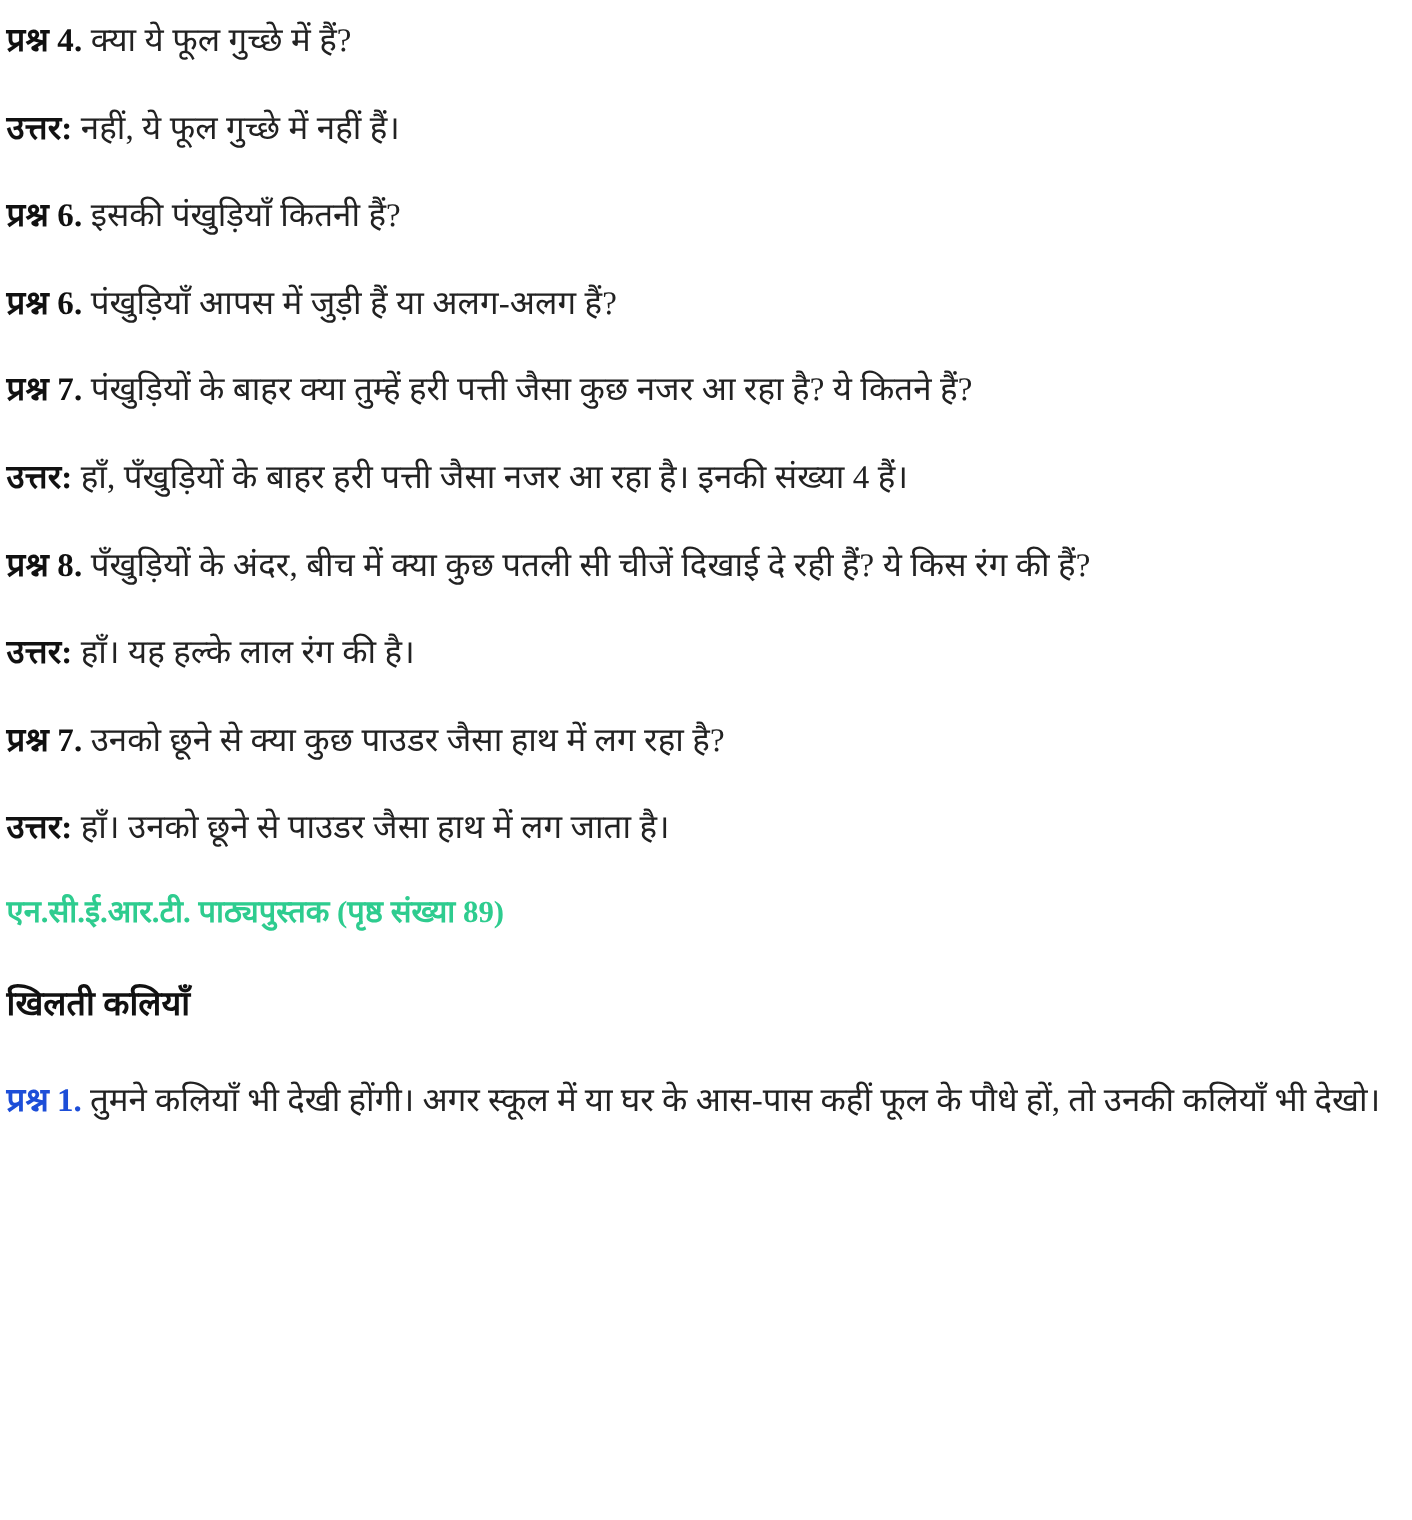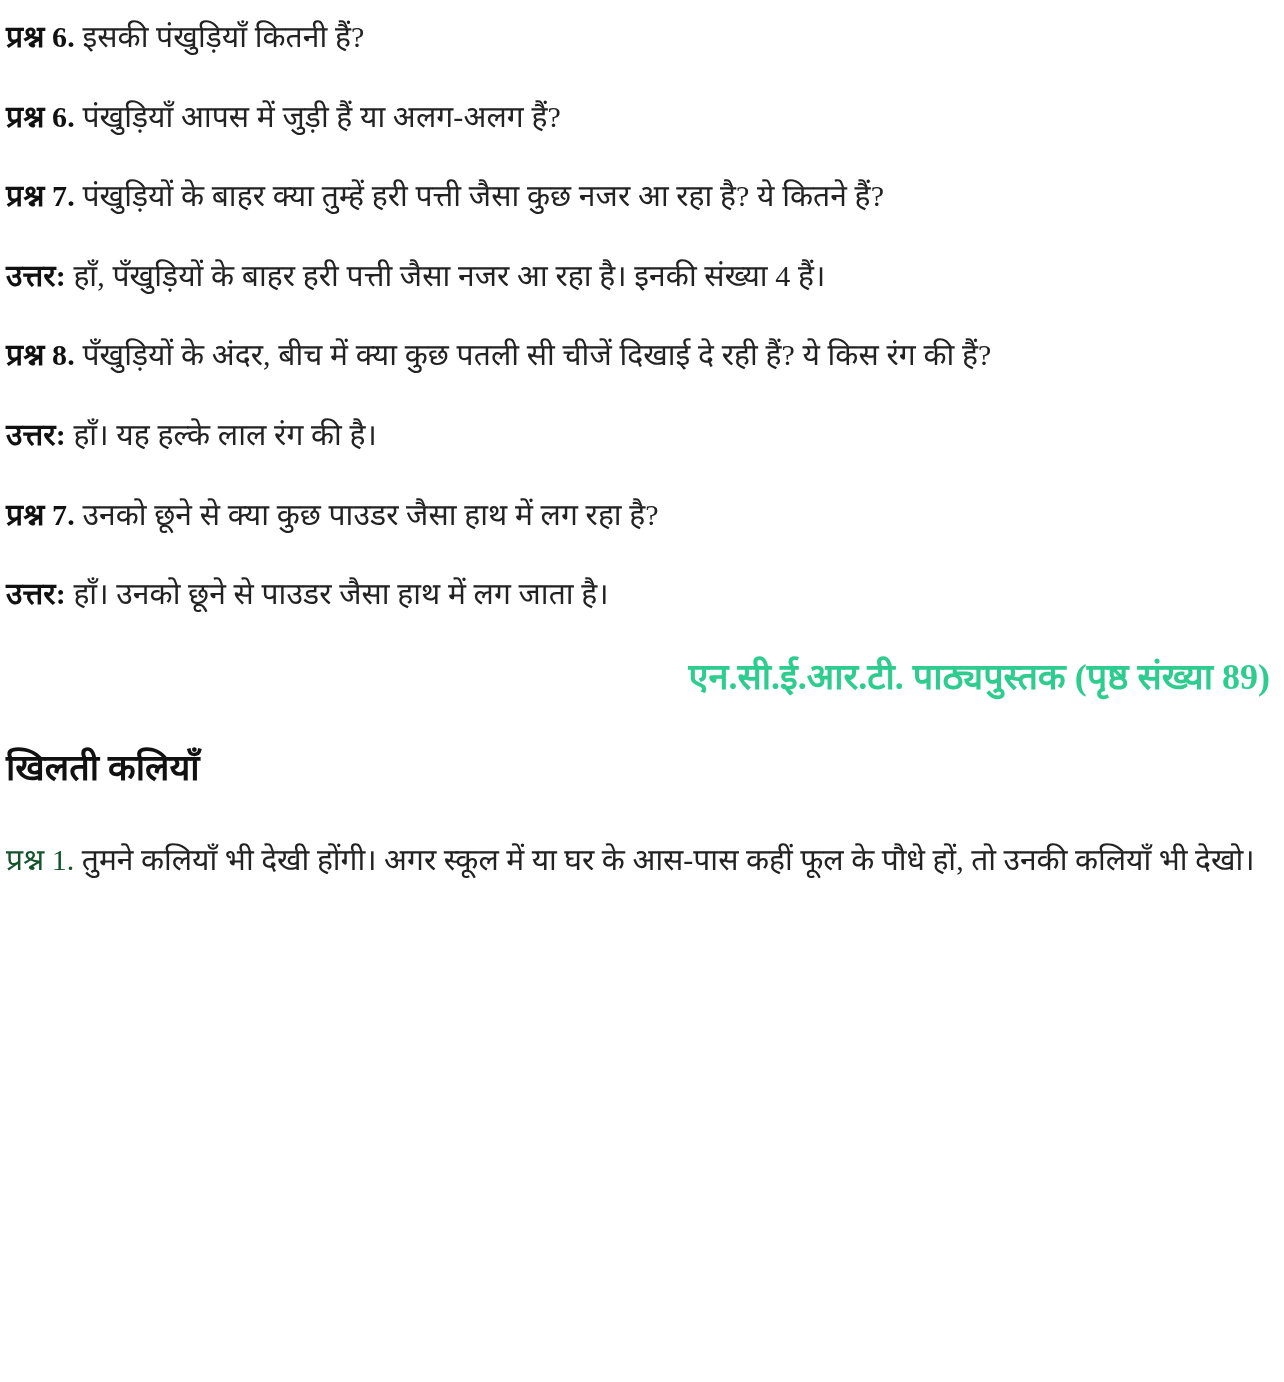--- a/index.html
+++ b/index.html
@@ -26,50 +26,59 @@
     line-height: 1.52;
     margin: 0 0 34px 0;
     color: #222222;
     letter-spacing: 0.1px;
   }
   .line .lead {
     font-weight: bold;
     color: #111111;
   }
   .section-note {
-    font-size: 36px;
+    font-size: 28px;
     font-weight: bold;
     color: #2ecc8f;
     margin: 0 0 40px 0;
     line-height: 1.45;
-    text-align: right;
   }
   .sub-heading {
-    font-size: 36px;
+    font-size: 31px;
     font-weight: bold;
     color: #111111;
     margin: 0 0 44px 0;
     line-height: 1.4;
   }
   .para {
     font-size: 30px;
     line-height: 1.52;
     margin: 0 0 18px 0;
     color: #222222;
   }
   .para .lead {
-    font-weight: normal;
-    color: #14532d;
+    font-weight: bold;
+    color: #1d4ed8;
   }
 </style>
 </head>
 <body>
 
 <div class="page">
 
+  <div class="qa-block">
+    <p class="line">
+      <span class="lead">प्रश्न 4. </span>
+      <span>क्या ये फूल गुच्छे में हैं?</span>
+    </p>
+    <p class="line">
+      <span class="lead">उत्तर: </span>
+      <span>नहीं, ये फूल गुच्छे में नहीं हैं।</span>
+    </p>
+  </div>
 
   <div class="qa-block">
     <p class="line">
       <span class="lead">प्रश्न 6. </span>
       <span>इसकी पंखुड़ियाँ कितनी हैं?</span>
     </p>
   </div>
 
   <div class="qa-block">
     <p class="line">

